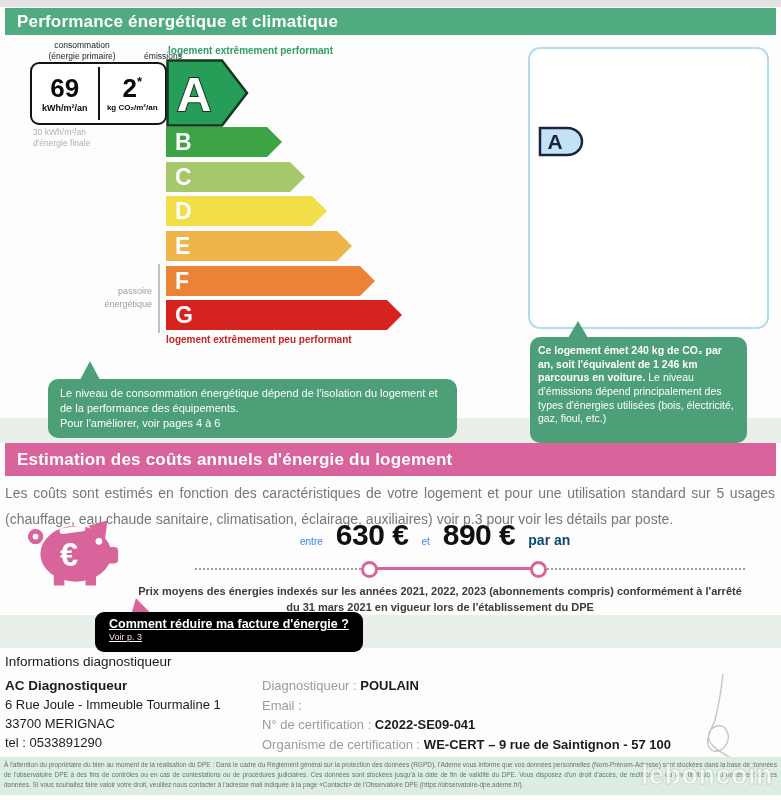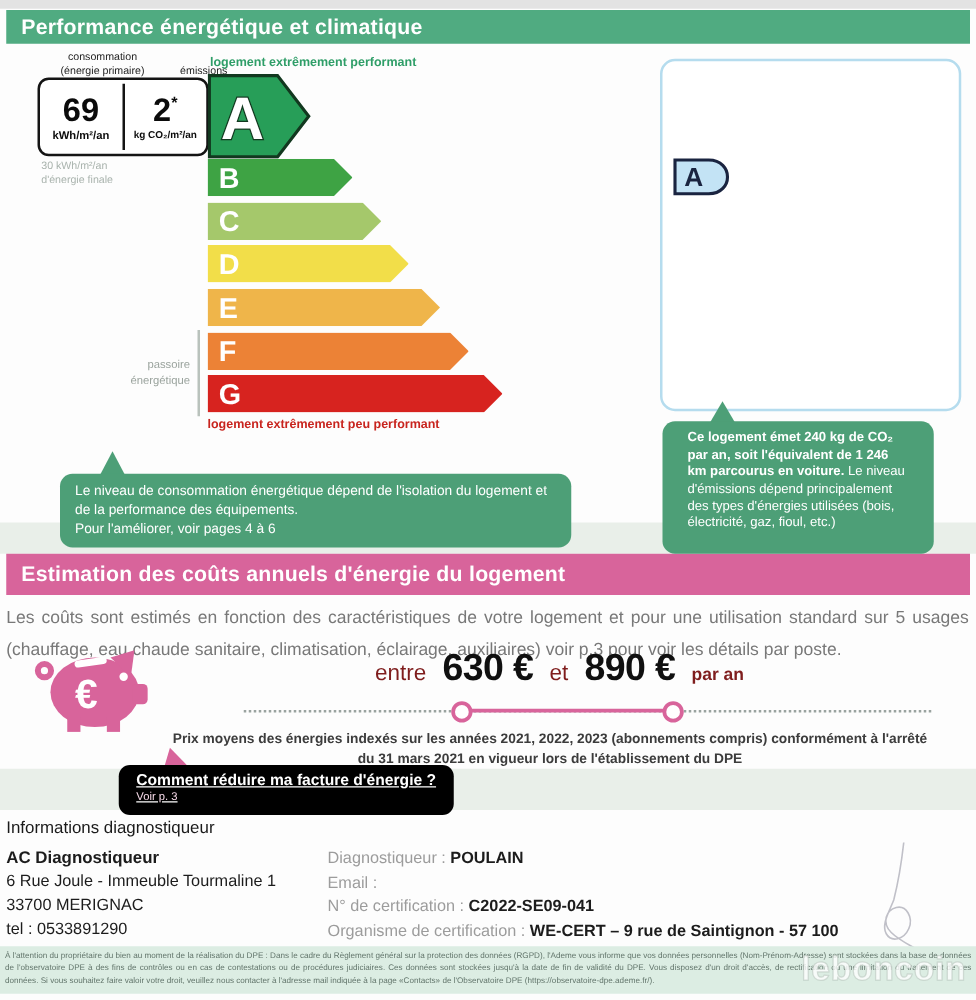--- a/index.html
+++ b/index.html
@@ -40,21 +40,21 @@
   .eb-f{top:266px;width:209px;}
   .eb-g{top:300px;width:236px;}
   .tip{clip-path:polygon(0 0,calc(100% - 15px) 0,100% 50%,calc(100% - 15px) 100%,0 100%);}
   .note-finale{left:33px;top:127px;font-size:8.5px;color:#a9b3ad;line-height:1.3;}
   .note-red{left:166px;top:334px;font-size:10px;font-weight:bold;}
   .sieve{left:78px;top:285px;width:74px;text-align:right;font-size:9px;color:#9aa39d;line-height:1.4;}
   .sieve-line{left:158px;top:264px;width:2px;height:69px;background:#b9c2bc;}
   
   .bubble{border-radius:10px;color:#fff;z-index:3;box-sizing:border-box;}
   .bub-left{left:48px;top:379px;width:409px;height:59px;padding:7px 12px;font-size:11px;line-height:1.35;}
-  .bub-right{left:530px;top:337px;width:217px;height:106px;padding:7px 20px;font-size:10.5px;line-height:1.3;}
+  .bub-right{left:530px;top:337px;width:217px;height:106px;padding:7px 8px;font-size:10.5px;line-height:1.3;}
   .bub-tri{width:0;height:0;border-left:10px solid transparent;border-right:10px solid transparent;z-index:3;}
   .tri-left{left:80px;top:361px;border-bottom:19px solid #4d9f77;}
   .tri-right{left:568px;top:321px;border-bottom:17px solid #4d9f77;}
   .bub-bold{font-weight:bold;}
   
   .climate{left:528px;top:47px;width:241px;height:282px;border:2px solid #b5dcee;border-radius:12px;
            background:#fff;box-sizing:border-box;z-index:1;}
   .cl-title{left:546px;top:68px;width:210px;font-size:13px;font-weight:600;color:#333;line-height:1.3;}
   .cl-low{left:546px;top:112px;font-size:11px;font-weight:600;}
   .co2-a{left:538px;top:126px;z-index:2;}
@@ -67,23 +67,23 @@
   .cb-c{top:175px;width:67px;}
   .cb-d{top:191px;width:79px;}
   .cb-e{top:208px;width:91px;}
   .cb-f{top:224px;width:103px;}
   .cb-g{top:241px;width:116px;}
   .cl-high{left:538px;top:262px;font-size:11px;font-weight:600;color:#222;line-height:1.3;}
   
   .intro{left:5px;top:481px;width:770px;font-size:14px;color:#787878;text-align:justify;line-height:1.85;}
   .piggy{left:25px;top:510px;}
   .costrow{left:300px;top:518px;display:flex;align-items:baseline;gap:13px;}
-  .c-small{font-size:18px;color:#7f1d1d;}
+  .c-small{font-size:10px;color:#3b82f6;}
   .c-big{font-size:30px;font-weight:800;color:#101010;letter-spacing:-.5px;}
-  .c-per{font-size:14px;font-weight:bold;color:#7f1d1d;}
+  .c-per{font-size:14px;font-weight:bold;color:#0c4a6e;}
   .dotline{left:195px;top:568px;width:550px;border-top:2px dotted #9aa3a0;}
   .connector{left:368px;top:567px;width:169px;height:3px;}
   .ring{width:11px;height:11px;border-radius:50%;background:#fff;border:3px solid #d8649b;top:561px;z-index:2;}
   .ring1{left:361px;}
   .ring2{left:530px;}
   .pricenote{left:130px;top:584px;width:620px;text-align:center;font-size:11px;font-weight:600;
              color:#3c3c3c;line-height:1.45;}
   .bub-pink{left:95px;top:612px;width:268px;height:40px;border-radius:9px;padding:5px 14px 0 14px;z-index:3;}
   .bub-pink .t1{font-size:12.5px;font-weight:bold;color:#fff;}
   .bub-pink .t2{font-size:9px;color:#f6d9e8;margin-top:1px;}

